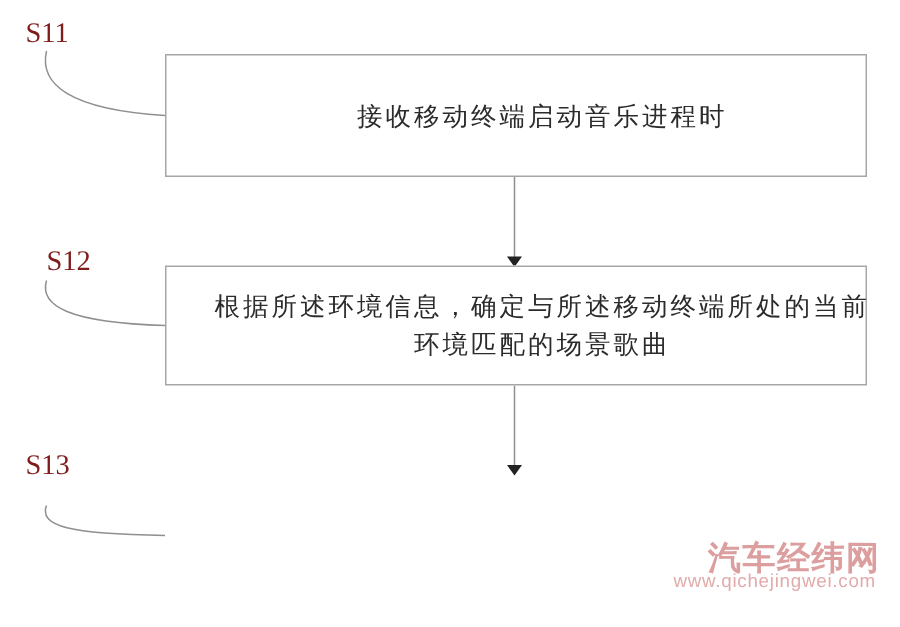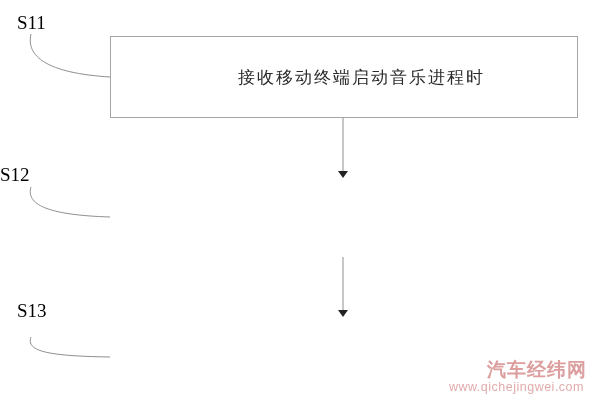--- a/index.html
+++ b/index.html
@@ -21,21 +21,21 @@
   .overlay{
     position:absolute;left:0;top:0;width:600px;height:418px;
     pointer-events:none;
   }
   .leader{fill:none;stroke:var(--connector);stroke-width:1;}
   .conn{stroke:var(--connector);stroke-width:1;}
   .head{fill:var(--arrowhead);stroke:none;}
   .step-label{
     position:absolute;
     font-size:19px;
-    color:#000000;
+    color:#7f1d1d;
     font-family:"Liberation Serif","DejaVu Serif",serif;
   }
   .box{
     position:absolute;
     left:110px;
     width:468px;
     border:1px solid var(--box-border);
     background:#ffffff;
     box-sizing:border-box;
     display:flex;
@@ -49,26 +49,26 @@
     letter-spacing:2px;
     line-height:25px;
     color:var(--text);
     white-space:nowrap;
     text-align:center;
   }
   .box1{top:36px;height:82px;}
   .box2{top:177px;height:80px;}
   .box3{top:316px;height:82px;}
   .label-s11{left:17px;top:12px;}
-  .label-s12{left:0;top:164px;}
+  .label-s12{left:31px;top:164px;}
   .label-s13{left:17px;top:300px;}
   .wm-name{
     position:absolute;
     top:357px;right:13px;
-    font-size:19px;font-weight:bold;
+    font-size:22px;font-weight:bold;
     letter-spacing:1px;
     color:var(--wm-name);
     font-family:"Liberation Sans","DejaVu Sans",sans-serif;
   }
   .wm-url{
     position:absolute;
     top:380px;right:16px;
     font-size:12.5px;
     letter-spacing:0.5px;
     color:var(--wm-url);
@@ -93,18 +93,22 @@
   </svg>
 
   <div class="step-label label-s11">S11</div>
   <div class="step-label label-s12">S12</div>
   <div class="step-label label-s13">S13</div>
 
   <div class="box box1">
     <div class="line">接收移动终端启动音乐进程时</div>
   </div>
 
+  <div class="box box2">
+    <div class="line">根据所述环境信息，确定与所述移动终端所处的当前</div>
+    <div class="line">环境匹配的场景歌曲</div>
+  </div>
 
 
   <div class="wm-name">汽车经纬网</div>
   <div class="wm-url">www.qichejingwei.com</div>
 
 </div>
 
 </body></html>

